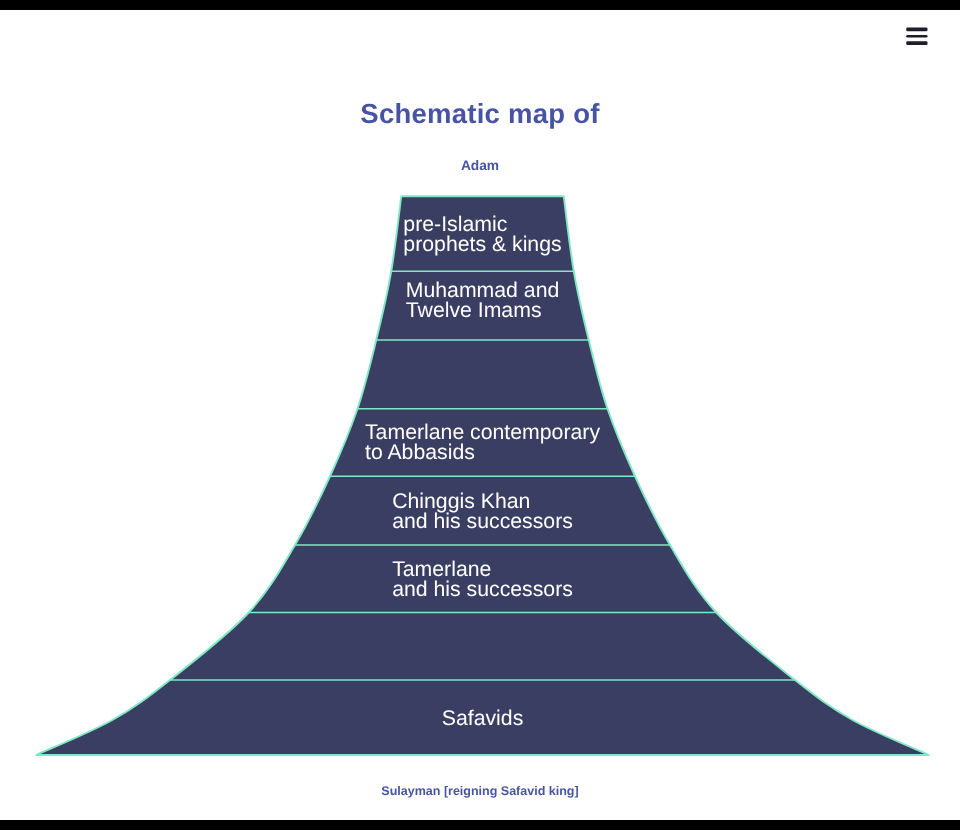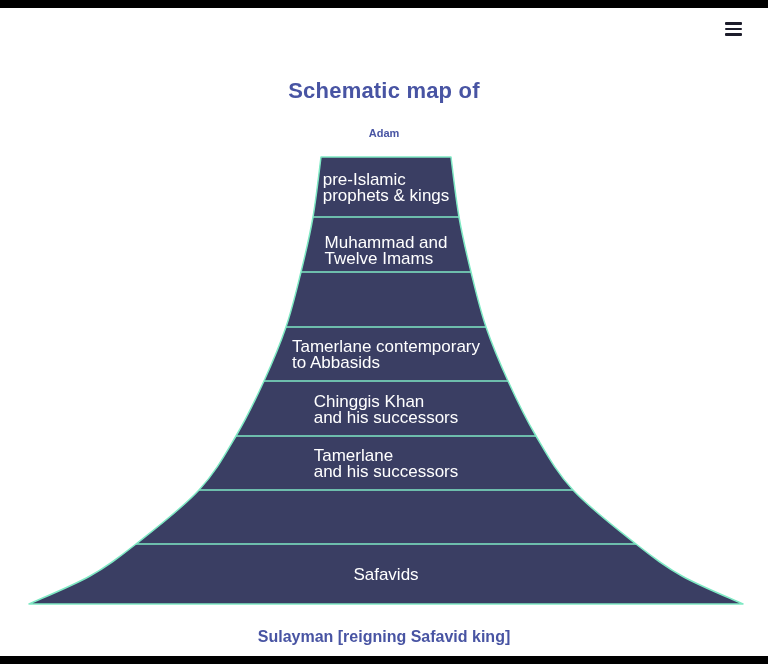--- a/index.html
+++ b/index.html
@@ -39,21 +39,21 @@
     margin-top:41px;
   }
   .apex-label, .base-label {
     position:absolute; left:0; width:100%;
     text-align:center;
     color:var(--accent, #4854a3);
     font-weight:bold;
     z-index:2;
   }
   .apex-label { top:127px; font-size:11px; }
-  .base-label { top:628px; font-size:16px; }
+  .base-label { top:628px; font-size:10px; }
 
   .pyramid-svg { position:absolute; top:0; left:0; z-index:1; }
 
   .tier-label {
     position:absolute; left:386px;
     transform:translate(-50%,-50%);
     width:max-content;
     text-align:left;
     color:var(--tier-text, #ffffff);
     font-size:17px; line-height:15.5px;
@@ -85,21 +85,21 @@
       <line x1="301" x2="471" y1="272" y2="272" stroke="#7fe9c4" stroke-width="1.3"></line>
       <line x1="286" x2="486" y1="327" y2="327" stroke="#7fe9c4" stroke-width="1.3"></line>
       <line x1="264" x2="508" y1="381" y2="381" stroke="#7fe9c4" stroke-width="1.3"></line>
       <line x1="236" x2="536" y1="436" y2="436" stroke="#7fe9c4" stroke-width="1.3"></line>
       <line x1="199" x2="573" y1="490" y2="490" stroke="#7fe9c4" stroke-width="1.3"></line>
       <line x1="136" x2="636" y1="544" y2="544" stroke="#7fe9c4" stroke-width="1.3"></line>
     </svg>
 
   <div class="tier-label" style="top:187px">pre-Islamic
 prophets &amp; kings</div>
-  <div class="tier-label" style="top:250px">Muhammad and
+  <div class="tier-label" style="top:240px">Muhammad and
 Twelve Imams</div>
   <div class="tier-label" style="top:354px">Tamerlane contemporary
 to Abbasids</div>
   <div class="tier-label" style="top:409px">Chinggis Khan
 and his successors</div>
   <div class="tier-label" style="top:463px">Tamerlane
 and his successors</div>
   <div class="tier-label" style="top:575px">Safavids</div>
 
   <div class="base-label">Sulayman [reigning Safavid king]</div>

